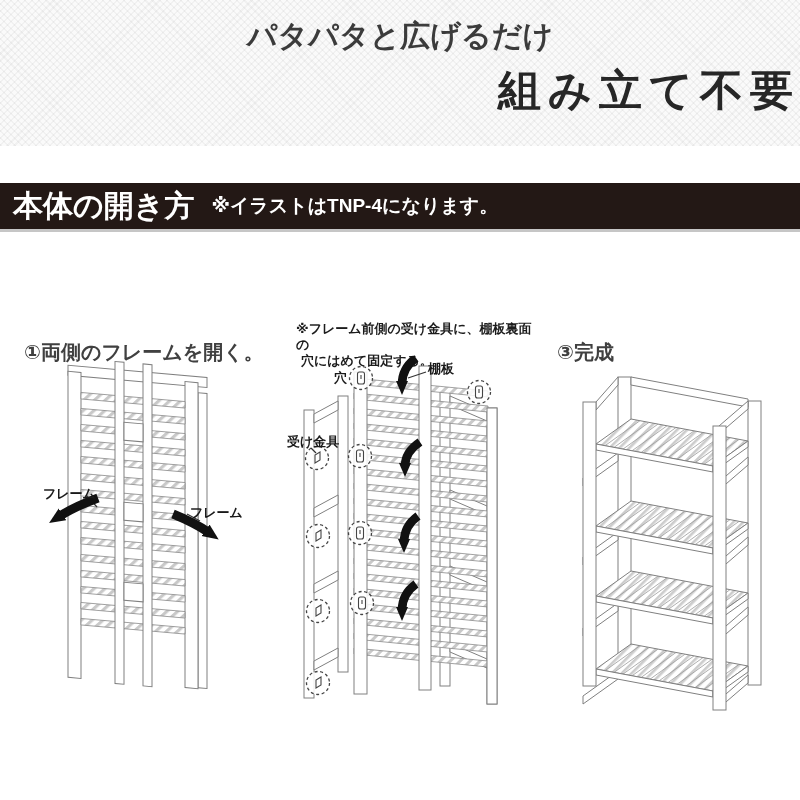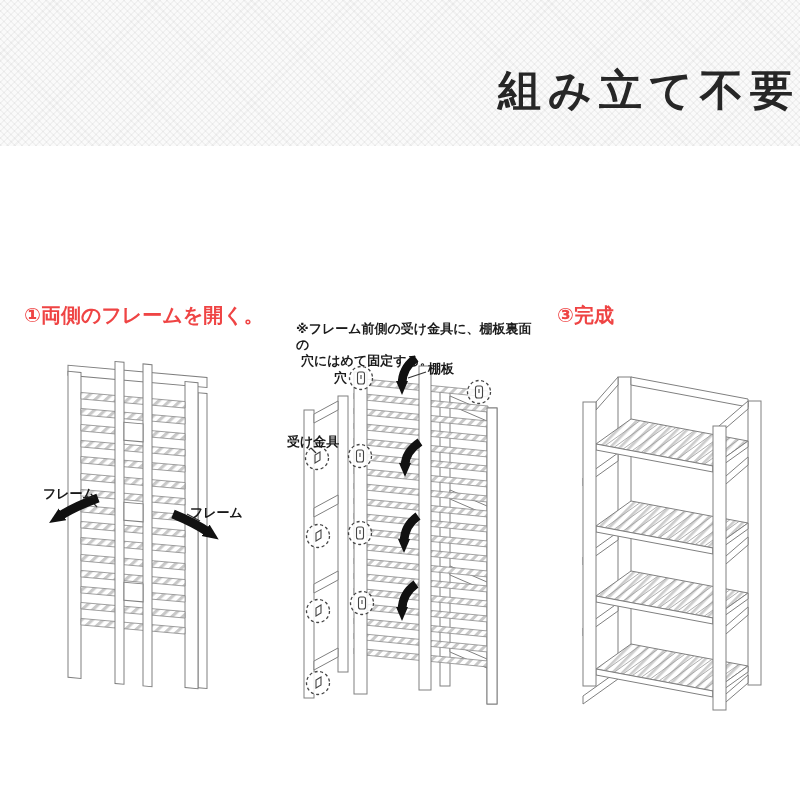--- a/index.html
+++ b/index.html
@@ -19,21 +19,21 @@
         font-size:43px;font-weight:800;color:#262626;letter-spacing:7px;padding-left:7px;box-sizing:border-box;}
 
   
   .banner{position:absolute;left:0;top:183px;width:800px;height:46px;
         background:#231815;border-bottom:3px solid #c6c6c6;
         display:flex;align-items:center;}
   .banner-title{color:#ffffff;font-size:30px;font-weight:800;margin-left:13px;white-space:nowrap;}
   .banner-note{color:#ffffff;font-size:19px;font-weight:700;margin-left:17px;white-space:nowrap;}
 
   
-  .step-label{position:absolute;font-size:20px;font-weight:800;color:#ef4444;white-space:nowrap;}
+  .step-label{position:absolute;font-size:20px;font-weight:800;color:#404040;white-space:nowrap;margin-top:37px;}
   #step1-label{left:24px;top:302px;}
   #step2-label{left:271px;top:301px;}
   #step3-label{left:557px;top:302px;text-align:right;}
   .step-note{position:absolute;left:296px;top:321px;width:240px;
         font-size:13px;line-height:16px;font-weight:700;color:#1c1c1c;}
   .step-note .l2{display:block;padding-left:5px;}
 
   
   .illus{position:absolute;}
   #illus1{left:30px;top:352px;width:220px;height:340px;text-align:center;}
@@ -41,23 +41,28 @@
   #illus3{left:553px;top:374px;width:240px;height:340px;}
   .illus svg{position:absolute;left:0;top:0;}
   .art-label{position:absolute;font-size:13px;font-weight:800;color:#1a1a1a;white-space:nowrap;}
 </style>
 </head>
 <body>
 
 <div class="page">
 
   <div class="hero">
+    <div class="hero-line1">パタパタと広げるだけ</div>
     <div class="hero-line2">組み立て不要</div>
   </div>
 
+  <div class="banner">
+    <span class="banner-title">本体の開き方</span>
+    <span class="banner-note">※イラストはTNP-4になります。</span>
+  </div>
 
   <div class="step-label" id="step1-label">①両側のフレームを開く。</div>
   <div class="step-note">
     <span class="l1">※フレーム前側の受け金具に、棚板裏面の</span>
     <span class="l2">穴にはめて固定する。</span>
   </div>
   <div class="step-label" id="step3-label">③完成</div>
 
   <div class="illus" id="illus1">
     <svg width="220" height="340" viewBox="0 0 220 340">

